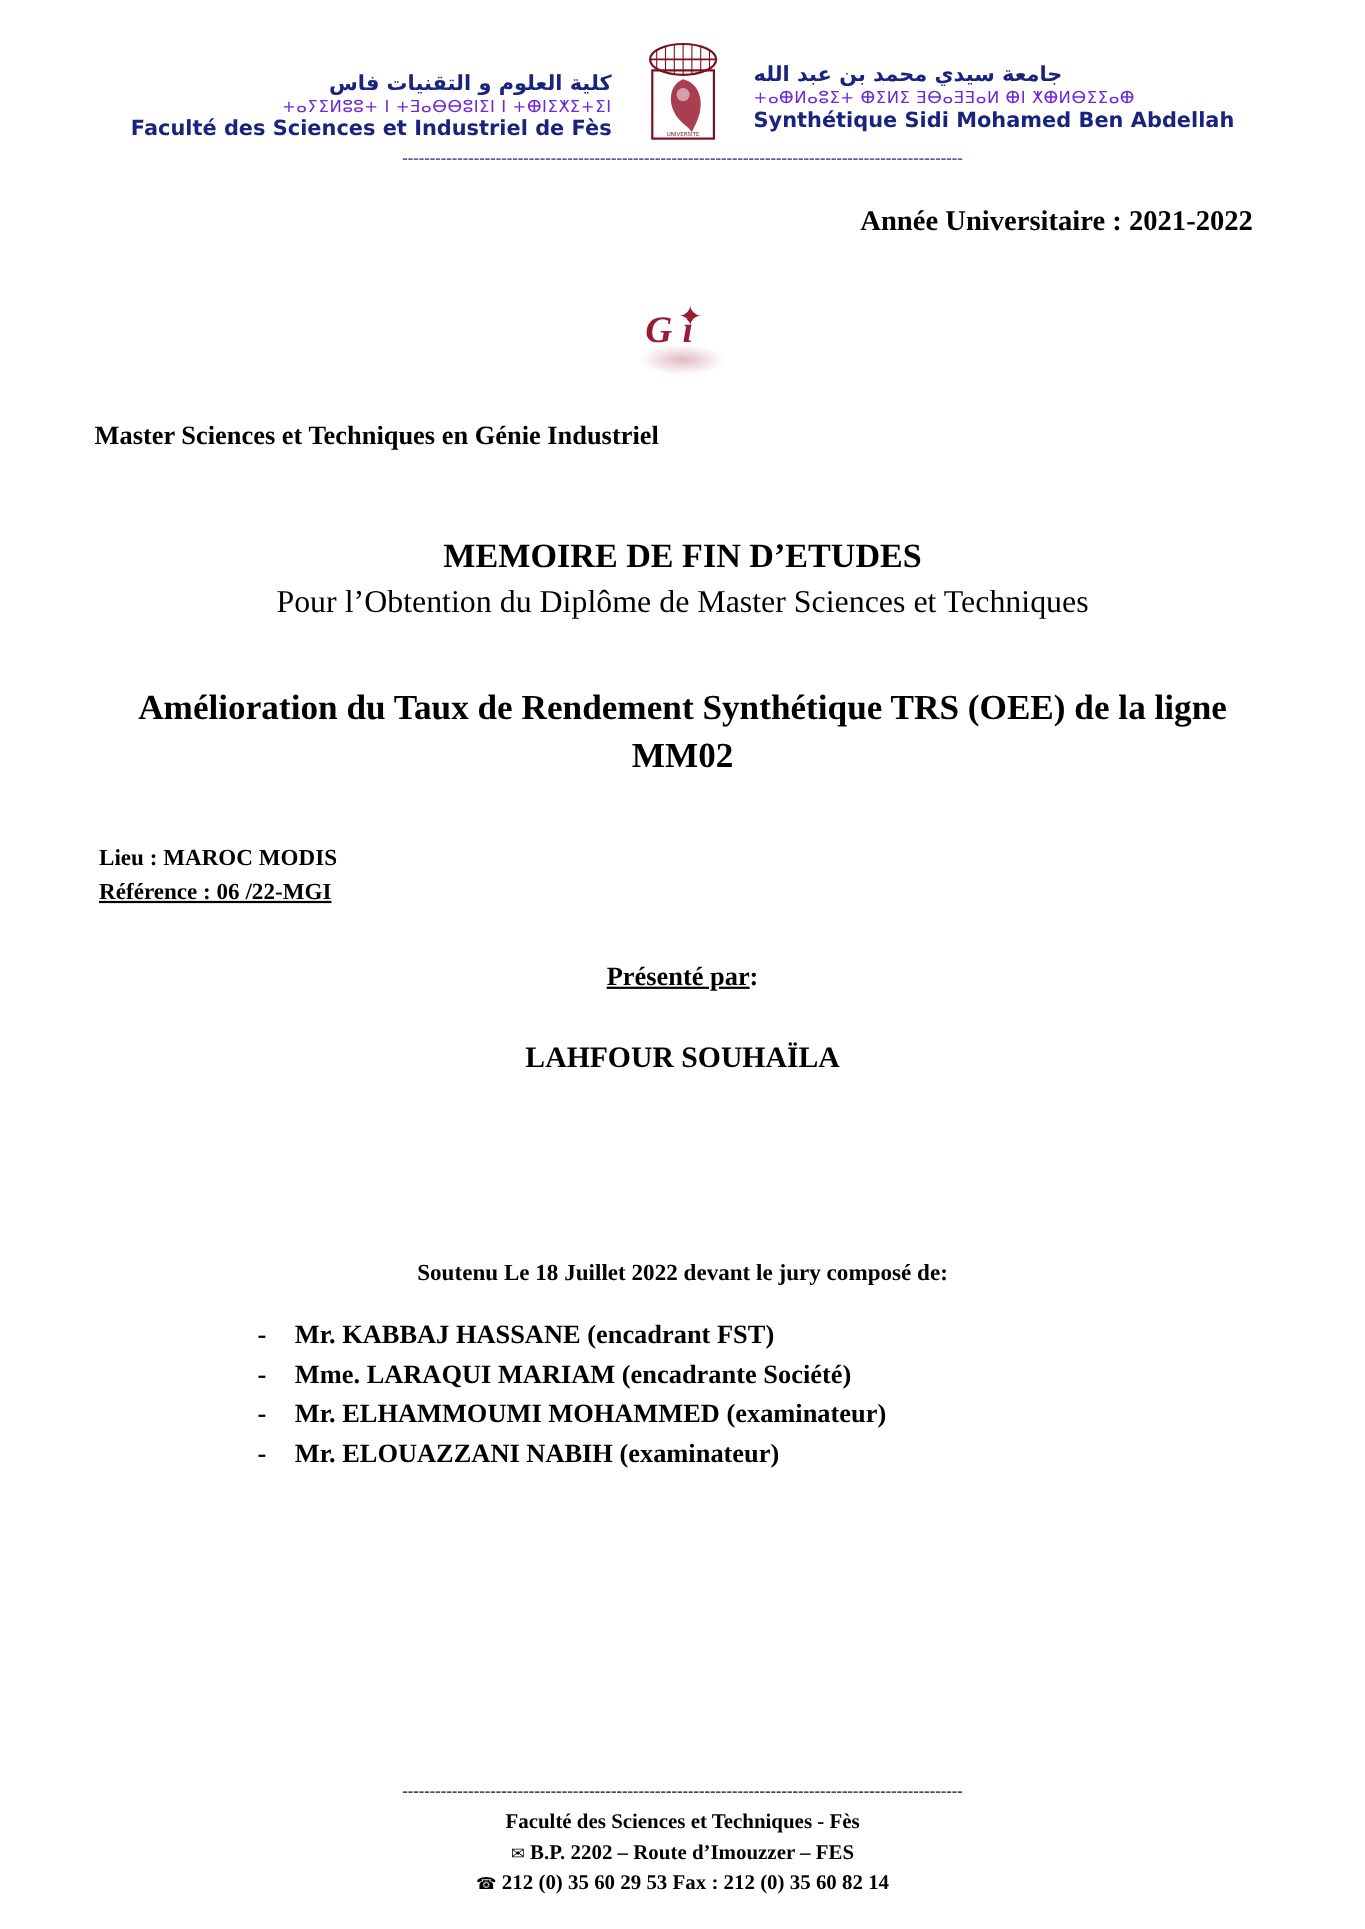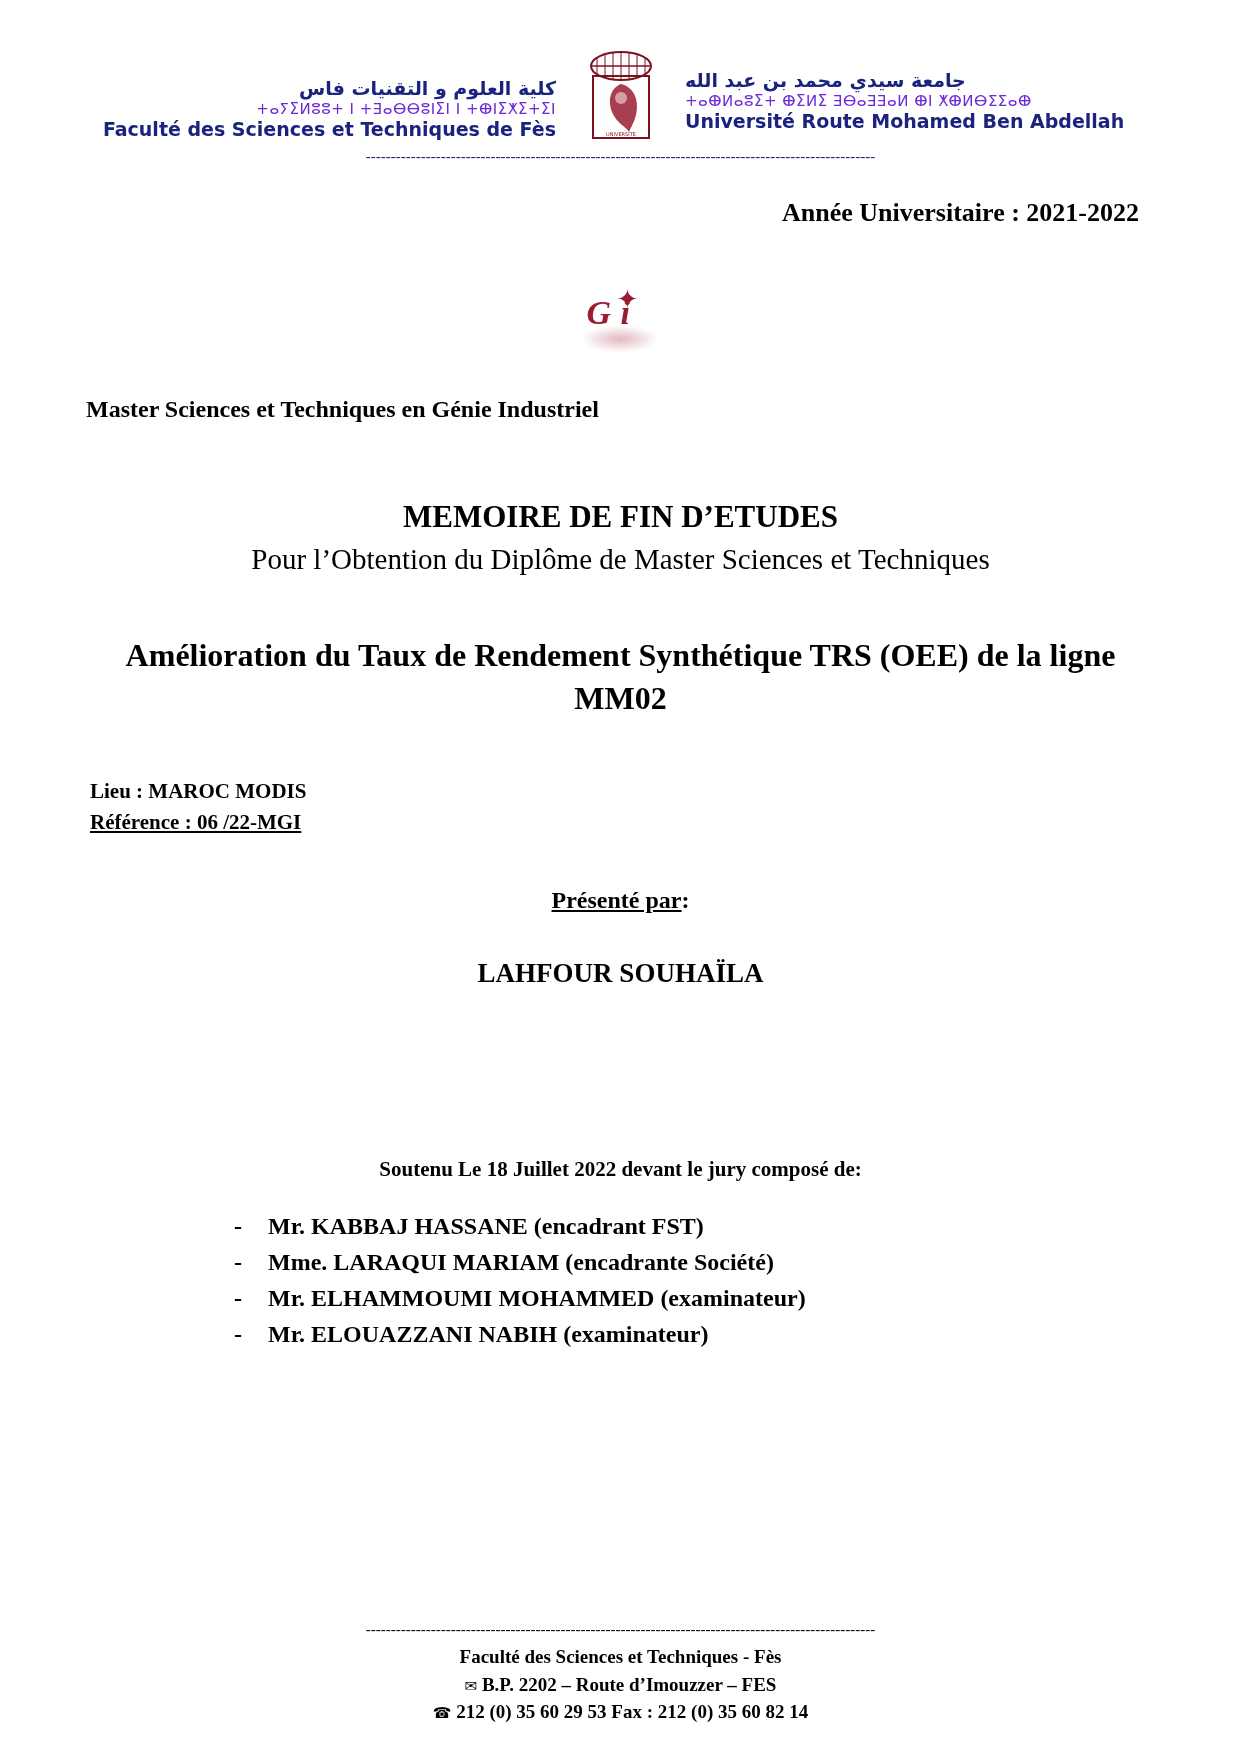--- a/index.html
+++ b/index.html
@@ -14,21 +14,21 @@
     font-family: "Liberation Serif", serif;
     color: #000000;
     overflow: hidden;
   }
 
   .page {
     position: relative;
     width: 1241px;
     height: 1754px;
     box-sizing: border-box;
-    padding: 34px 86px 0 86px;
+    padding: 22px 86px 0 86px;
   }
 
   
   .header {
     display: flex;
     align-items: flex-start;
     justify-content: space-between;
     height: 110px;
   }
   .logo-left {
@@ -249,21 +249,21 @@
 </head>
 <body>
 
 <div class="page">
 
   <div class="header">
 
     <div class="logo-left">
       <div class="ar-line">كلية العلوم و التقنيات فاس</div>
       <div class="tif-line">+ⴰⵢΣⵍⵓⵓ+ ⵏ +ⴺⴰⴱⴱⵓⵏΣⵏ ⵏ +ⴲⵏΣⵅΣ+Σⵏ</div>
-      <div class="fr-line">Faculté des Sciences et Techniques de Fès</div>
+      <div class="fr-line">Faculté des Sciences et Industriel de Fès</div>
     </div>
 
     <div class="logo-center">
       <svg class="seal" viewBox="0 0 84 96">
         <ellipse cx="42" cy="20" rx="30" ry="14" fill="none" stroke="#7b1020" stroke-width="2"></ellipse>
         <line x1="12" y1="20" x2="72" y2="20" stroke="#7b1020" stroke-width="1.5"></line>
         <line x1="18" y1="11" x2="18" y2="29" stroke="#7b1020" stroke-width="1"></line>
         <line x1="26" y1="8" x2="26" y2="32" stroke="#7b1020" stroke-width="1"></line>
         <line x1="34" y1="6.5" x2="34" y2="33.5" stroke="#7b1020" stroke-width="1"></line>
         <line x1="42" y1="6" x2="42" y2="34" stroke="#7b1020" stroke-width="1"></line>
@@ -273,21 +273,21 @@
         <rect x="14" y="30" width="56" height="62" fill="none" stroke="#7b1020" stroke-width="2"></rect>
         <path d="M42 38 C31 42, 28 56, 34 68 C38 77, 46 80, 50 86 C53 79, 58 72, 58 60 C58 48, 51 40, 42 38 Z" fill="#9b1c32" opacity="0.85"></path>
         <circle cx="42" cy="52" r="6" fill="#ffffff" opacity="0.5"></circle>
         <text x="42" y="90" font-size="5" fill="#7b1020" text-anchor="middle" font-family="DejaVu Sans, sans-serif">UNIVERSITE</text>
       </svg>
     </div>
 
     <div class="logo-right">
       <div class="ar-line">جامعة سيدي محمد بن عبد الله</div>
       <div class="tif-line">+ⴰⴲⵍⴰⵓΣ+ ⴲΣⵍΣ ⴺⴱⴰⴺⴺⴰⵍ ⴲⵏ ⵅⴲⵍⴱⵉⵉⴰⴲ</div>
-      <div class="fr-line">Université Route Mohamed Ben Abdellah</div>
+      <div class="fr-line">Synthétique Sidi Mohamed Ben Abdellah</div>
     </div>
 
   </div>
 
   <div class="dash-rule">------------------------------------------------------------------------------------------------------</div>
 
   <div class="annee">Année Universitaire : 2021-2022</div>
 
   <div class="gi-logo-wrap">
     <div class="gi-logo">

